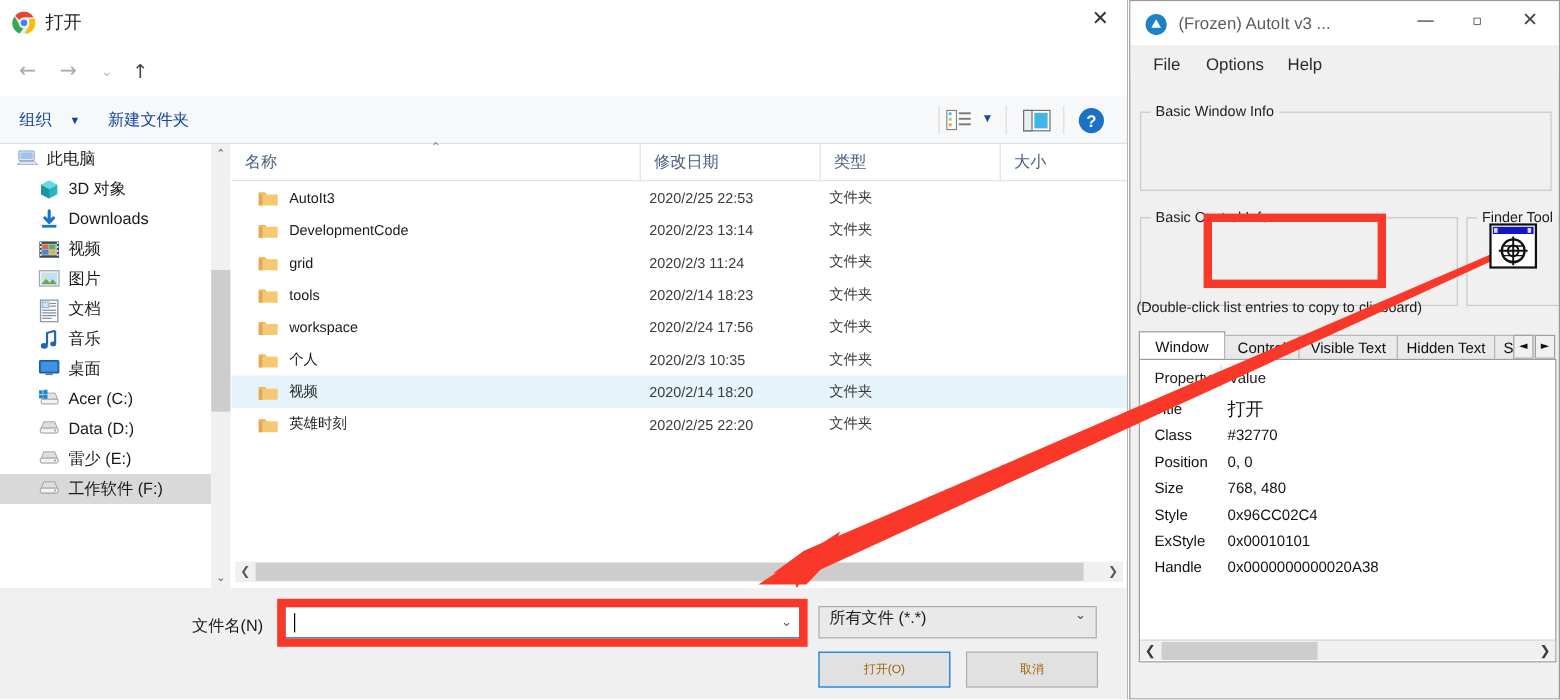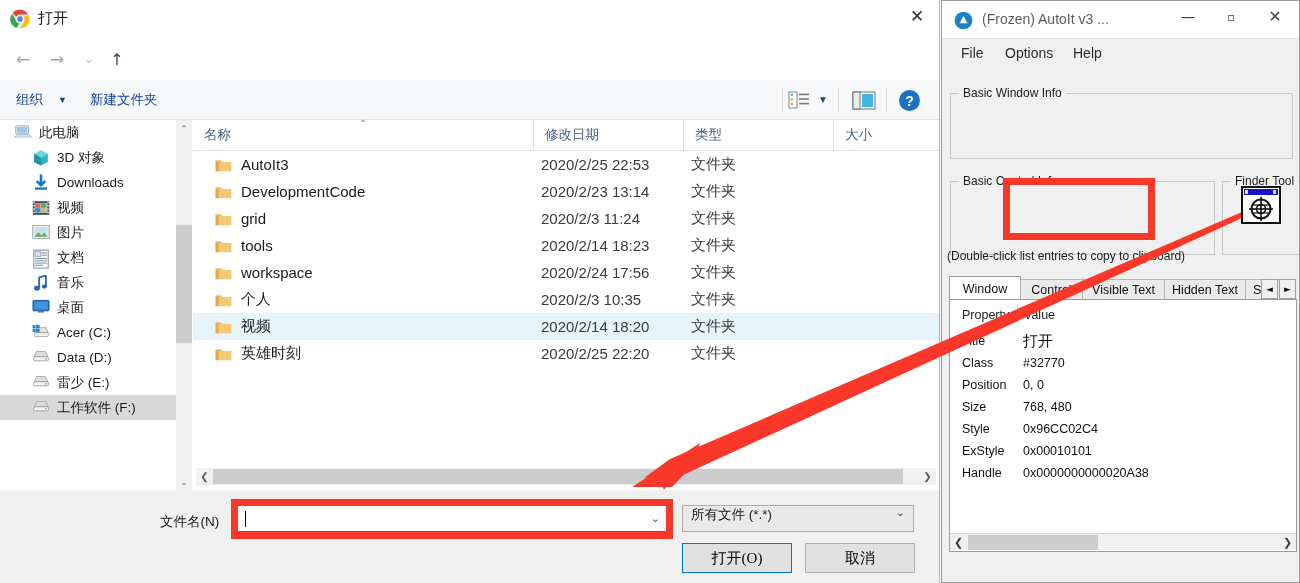--- a/index.html
+++ b/index.html
@@ -137,21 +137,21 @@
     border-left: 1px solid #e3e3e3; padding-left: 11px;
   }
   .fp-col.first { border-left: none; }
   .sort-caret {
     position: absolute; top: -2px; font-size: 10px; color: #6b8ab5;
     font-family: "DejaVu Sans", sans-serif;
   }
   .fp-rows { position: absolute; left: 0; top: 31px; width: 747px; }
   .fp-row {
     position: relative; height: 27px; display: flex; align-items: center;
-    font-size: 15px; color: #1a1a1a;
+    font-size: 12px; color: #1a1a1a;
   }
   .fp-row.sel { background: #e5f3fb; }
   .cell-name { position: absolute; left: 22px; display: flex; align-items: center; }
   .folder-ico { width: 17px; height: 14px; margin-right: 9px; }
   .cell-date { position: absolute; left: 348px; color: #3b3b3b; }
   .cell-type { position: absolute; left: 498px; color: #3b3b3b; }
 
   .hscroll {
     position: absolute; left: 196px; top: 468px; width: 740px; height: 17px;
     background: #f0f0f0;
@@ -187,22 +187,22 @@
   .filter-combo {
     position: absolute; left: 682px; top: 505px; width: 232px; height: 27px;
     border: 1px solid #acacac; background: #e9e9e9;
     display: flex; align-items: flex-start;
   }
   .filter-combo .txt { margin-left: 8px; font-size: 13.5px; color: #1a1a1a; }
   .filter-combo .cr { position: absolute; right: 8px; font-size: 11px; color: #444; }
   .btn {
     position: absolute; top: 543px; height: 30px;
     display: flex; align-items: center; justify-content: center;
-    font-size: 15px; color: #000000;
-    background: #e1e1e1; border: 1px solid #adadad; font-family: Liberation Serif, serif;
+    font-size: 10px; color: #a16207;
+    background: #e1e1e1; border: 1px solid #adadad;
   }
   .btn-open   { left: 682px; width: 110px; border: 1px solid #0078d7; background: #e1e1e1; }
   .btn-cancel { left: 805px; width: 110px; align-items: center; }
 
   
   #overlay { position: absolute; left: 0; top: 0; width: 1300px; height: 583px; pointer-events: none; }
   .redbox { position: absolute; border: 7px solid #f93829; }
   #redbox-fname { left: 231px; top: 499px; width: 442px; height: 40px; }
   #redbox-ctrl  { left: 1003px; top: 178px; width: 152px; height: 62px; }
 

